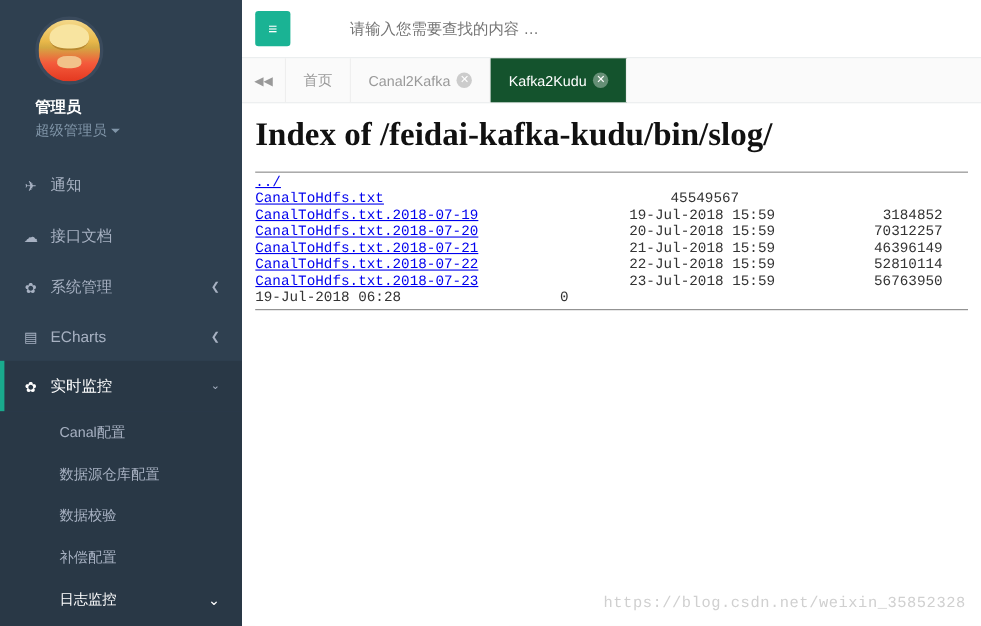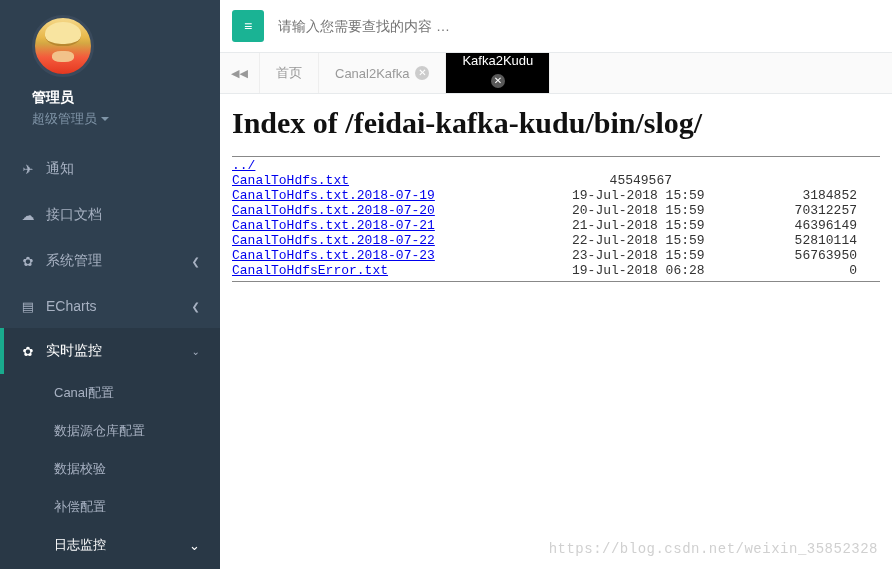--- a/index.html
+++ b/index.html
@@ -32,26 +32,26 @@
     .subnav .nav-sub { padding: 10px 20px 10px 54px; cursor: pointer; color: #a7b1c2; font-size: 13px; display: flex; align-items: center; justify-content: space-between; }
     .subnav .nav-sub.active { color: #fff; font-weight: 500; }
     .subsubnav { list-style: none; }
     .subsubnav .nav-subsub { padding: 9px 20px 9px 66px; cursor: pointer; color: #a7b1c2; font-size: 13px; }
     
     
     .main { flex: 1; background: #f3f3f4; display: flex; flex-direction: column; min-width: 0; }
     
     .topbar { background: #fff; display: flex; align-items: center; padding: 10px 12px; border-bottom: 1px solid #e7eaec; gap: 14px; }
     .menu-toggle { width: 32px; height: 32px; background: #1ab394; color: #fff; border-radius: 3px; display: flex; align-items: center; justify-content: center; cursor: pointer; font-size: 14px; }
-    .search { border: none; outline: none; font-size: 14px; color: #999; flex: 1; }
+    .search { border: none; outline: none; font-size: 14px; color: #999; flex: 1; margin-left: 40px; }
     
     .tabs { display: flex; align-items: center; background: #fafafa; border-bottom: 1px solid #e7eaec; }
     .tab-scroll { width: 40px; height: 40px; display: flex; align-items: center; justify-content: center; color: #999; cursor: pointer; border-right: 1px solid #eee; font-size: 11px; }
     .tab { padding: 0 16px; height: 40px; display: flex; align-items: center; gap: 6px; color: #999; cursor: pointer; border-right: 1px solid #eee; font-size: 13px; }
-    .tab.active { background: #000000; color: #fff; flex-direction: column; }
+    .tab.active { background: #14532d; color: #fff; }
     .tab .close { width: 14px; height: 14px; border-radius: 50%; background: #ccc; color: #fff; display: inline-flex; align-items: center; justify-content: center; font-size: 10px; line-height: 1; }
     .tab.active .close { background: rgba(255,255,255,0.35); }
     
     .content { flex: 1; background: #fff; padding: 12px 12px 0 12px; position: relative; overflow: hidden; }
     .page-title { font-size: 30px; font-weight: 800; color: #111; margin-bottom: 16px; font-family: Georgia, "Times New Roman", serif; }
     
     .listing { font-family: "Courier New", monospace; font-size: 13px; border-top: 1px solid #888; border-bottom: 1px solid #888; padding: 2px 0; }
     .listing-row { display: flex; white-space: pre; line-height: 1.15; }
     .listing-row a { color: #0000ee; text-decoration: underline; }
     .col-name { flex: 0 0 340px; overflow: hidden; }
@@ -142,18 +142,18 @@
     <div class="content">
       <h1 class="page-title">Index of /feidai-kafka-kudu/bin/slog/</h1>
       <div class="listing" id="listing">
           <div class="listing-row"><span class="col-name"><a href="#">../</a></span><span class="col-date"></span><span class="col-size"></span></div>
           <div class="listing-row"><span class="col-name"><a href="#">CanalToHdfs.txt</a></span><span class="col-size">45549567</span></div>
           <div class="listing-row"><span class="col-name"><a href="#">CanalToHdfs.txt.2018-07-19</a></span><span class="col-date">19-Jul-2018 15:59</span><span class="col-size">3184852</span></div>
           <div class="listing-row"><span class="col-name"><a href="#">CanalToHdfs.txt.2018-07-20</a></span><span class="col-date">20-Jul-2018 15:59</span><span class="col-size">70312257</span></div>
           <div class="listing-row"><span class="col-name"><a href="#">CanalToHdfs.txt.2018-07-21</a></span><span class="col-date">21-Jul-2018 15:59</span><span class="col-size">46396149</span></div>
           <div class="listing-row"><span class="col-name"><a href="#">CanalToHdfs.txt.2018-07-22</a></span><span class="col-date">22-Jul-2018 15:59</span><span class="col-size">52810114</span></div>
           <div class="listing-row"><span class="col-name"><a href="#">CanalToHdfs.txt.2018-07-23</a></span><span class="col-date">23-Jul-2018 15:59</span><span class="col-size">56763950</span></div>
-          <div class="listing-row"><span class="col-name"><a href="#">CanalToHdfsError.txt</a></span><span class="col-date">19-Jul-2018 06:28</span><span class="col-size">0</span></div>
+          <div class="listing-row"><span class="col-date">19-Jul-2018 06:28</span><span class="col-size">0</span></div>
         </div>
       <div class="watermark">https://blog.csdn.net/weixin_35852328</div>
     </div>
   </main>
 </div>
 
 </body></html>

